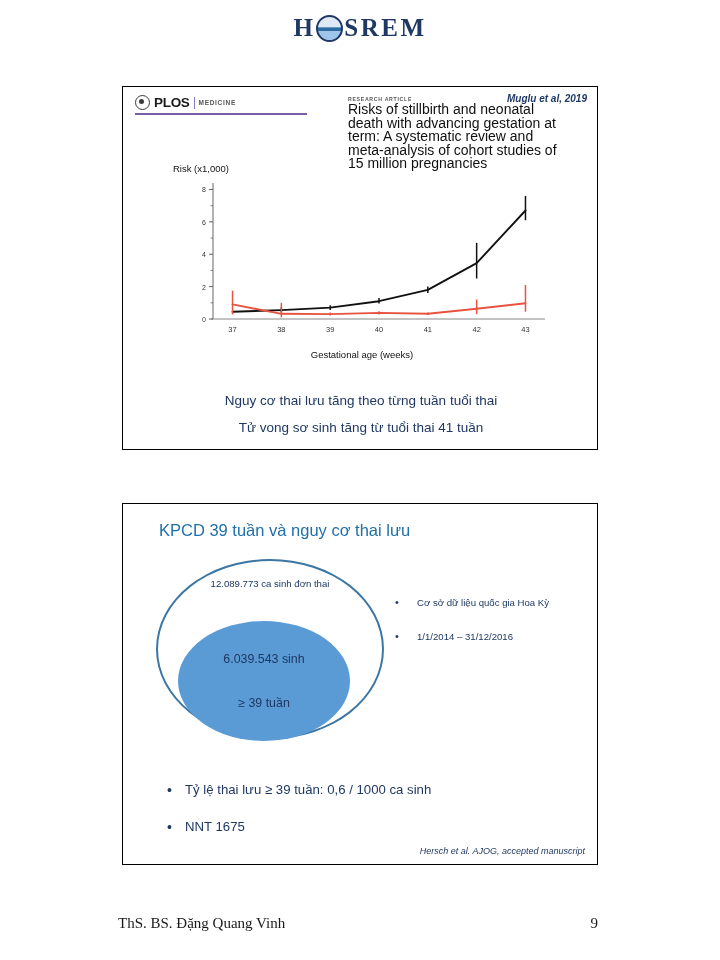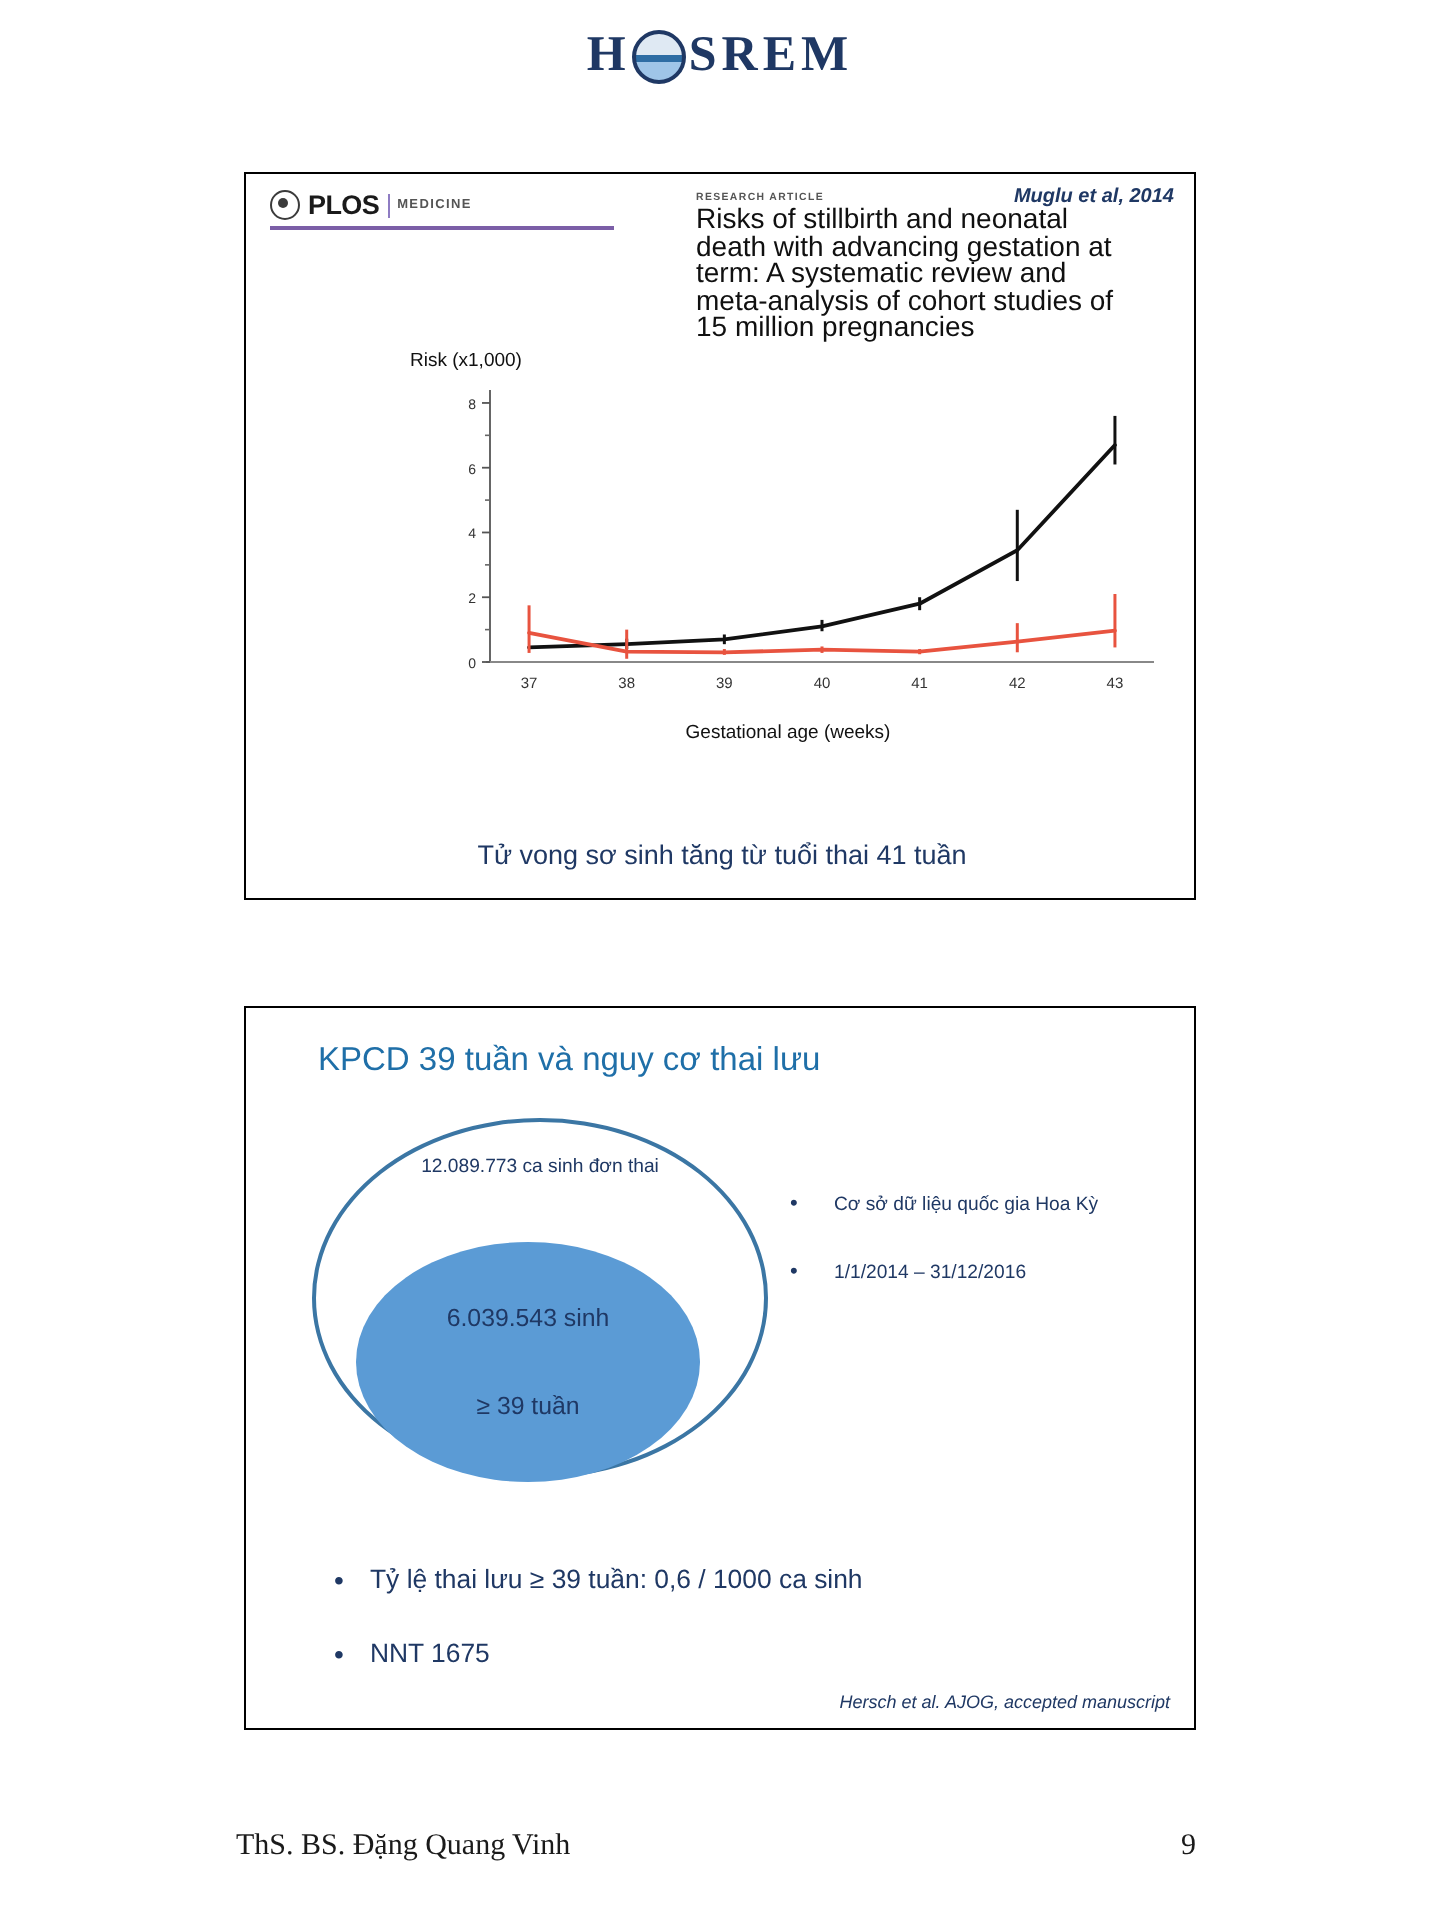--- a/index.html
+++ b/index.html
@@ -45,21 +45,21 @@
   .art-title{
     position:absolute;left:225px;top:16px;width:218px;
     font-size:14px;line-height:13.6px;color:#101010;
   }
   .cite-top{
     position:absolute;right:10px;top:6px;
     font-size:10px;font-style:italic;font-weight:bold;color:#1F3864;
   }
 
   
-  .chart-wrap{position:absolute;left:44px;top:88px;width:390px;height:205px;margin-left:32px;}
+  .chart-wrap{position:absolute;left:44px;top:76px;width:390px;height:205px;}
   .chart-ylabel{
     position:absolute;left:6px;top:0;font-size:9.5px;color:#111;
     font-family:"Liberation Sans",sans-serif;
   }
   .chart-svg{position:absolute;left:0;top:14px;}
   .chart-xlabel{
     position:absolute;left:0;top:186px;width:390px;text-align:center;
     font-size:9.5px;color:#111;
   }
 
@@ -139,21 +139,21 @@
       <span class="plos-mark"></span>
       <span class="plos-name">PLOS</span>
       <span class="plos-div"></span>
       <span class="plos-sub">MEDICINE</span>
     </div>
     <div class="plos-rule"></div>
   </div>
 
   <div class="art-label">RESEARCH ARTICLE</div>
   <div class="art-title">Risks of stillbirth and neonatal death with advancing gestation at term: A systematic review and meta-analysis of cohort studies of 15 million pregnancies</div>
-  <div class="cite-top">Muglu et al, 2014</div>
+  <div class="cite-top">Muglu et al, 2019</div>
 
   <div class="chart-wrap">
     <div class="chart-ylabel">Risk  (x1,000)</div>
     <svg class="chart-svg" id="chart-svg" width="390" height="172">
         <line x1="46" y1="6" x2="46" y2="142" stroke="#555" stroke-width="0.9"></line>
         <line x1="44" y1="142" x2="378" y2="142" stroke="#888" stroke-width="1.1"></line>
         <line x1="42" y1="142" x2="46" y2="142" stroke="#555" stroke-width="0.9"></line>
         <text x="39" y="145" text-anchor="end" font-size="7" fill="#333" font-family="&quot;Liberation Sans&quot;, sans-serif">0</text>
         <line x1="43.5" y1="125.80952380952381" x2="46" y2="125.80952380952381" stroke="#666" stroke-width="0.8"></line>
         <line x1="42" y1="109.61904761904762" x2="46" y2="109.61904761904762" stroke="#555" stroke-width="0.9"></line>
@@ -186,20 +186,21 @@
         <line x1="163.17647058823525" y1="138.43809523809523" x2="163.17647058823525" y2="135.52380952380952" stroke="#E8533F" stroke-width="1.5"></line>
         <line x1="212" y1="137.46666666666667" x2="212" y2="134.22857142857143" stroke="#E8533F" stroke-width="1.5"></line>
         <line x1="260.82352941176475" y1="138.11428571428573" x2="260.82352941176475" y2="135.52380952380952" stroke="#E8533F" stroke-width="1.5"></line>
         <line x1="309.64705882352945" y1="137.14285714285714" x2="309.64705882352945" y2="122.57142857142857" stroke="#E8533F" stroke-width="1.5"></line>
         <line x1="358.4705882352942" y1="134.71428571428572" x2="358.4705882352942" y2="108" stroke="#E8533F" stroke-width="1.5"></line>
         <polyline points="65.53,127.43 114.35,136.82 163.18,137.14 212.00,135.85 260.82,136.82 309.65,131.80 358.47,126.30" fill="none" stroke="#E8533F" stroke-width="1.9" stroke-linejoin="round" stroke-linecap="round"></polyline>
       </svg>
     <div class="chart-xlabel">Gestational age (weeks)</div>
   </div>
 
+  <div class="cap" id="cap-1">Nguy cơ thai lưu tăng theo từng tuần tuổi thai</div>
   <div class="cap" id="cap-2">Tử vong sơ sinh tăng từ tuổi thai 41 tuần</div>
 </div>
 
 <div class="slide" id="slide-2">
 
   <div class="s2-title">KPCD 39 tuần và nguy cơ thai lưu</div>
 
   <div class="venn">
     <div class="venn-outer"></div>
     <div class="venn-outer-label">12.089.773 ca sinh đơn thai</div>

